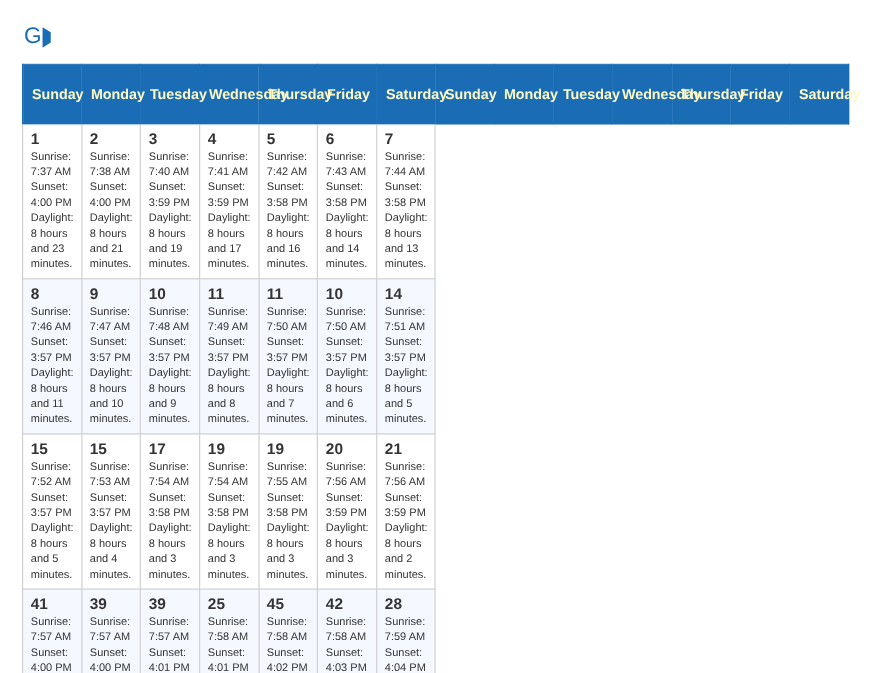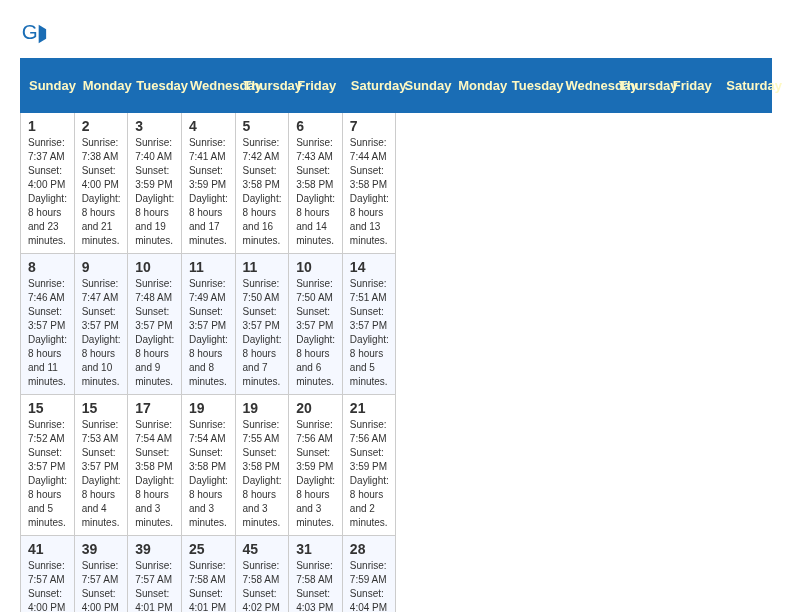--- a/index.html
+++ b/index.html
@@ -231,21 +231,21 @@
         </td>
         <td>
           <span class="day-number">25</span>
           <div class="cell-text">Sunrise: 7:58 AM<br>Sunset: 4:01 PM<br>Daylight: 8 hours and 3 minutes.</div>
         </td>
         <td>
           <span class="day-number">45</span>
           <div class="cell-text">Sunrise: 7:58 AM<br>Sunset: 4:02 PM<br>Daylight: 8 hours and 4 minutes.</div>
         </td>
         <td>
-          <span class="day-number">31</span>
+          <span class="day-number">42</span>
           <div class="cell-text">Sunrise: 7:58 AM<br>Sunset: 4:03 PM<br>Daylight: 8 hours and 4 minutes.</div>
         </td>
         <td>
           <span class="day-number">28</span>
           <div class="cell-text">Sunrise: 7:59 AM<br>Sunset: 4:04 PM<br>Daylight: 8 hours and 5 minutes.</div>
         </td>
       </tr>
     </tbody>
 </table>
 

